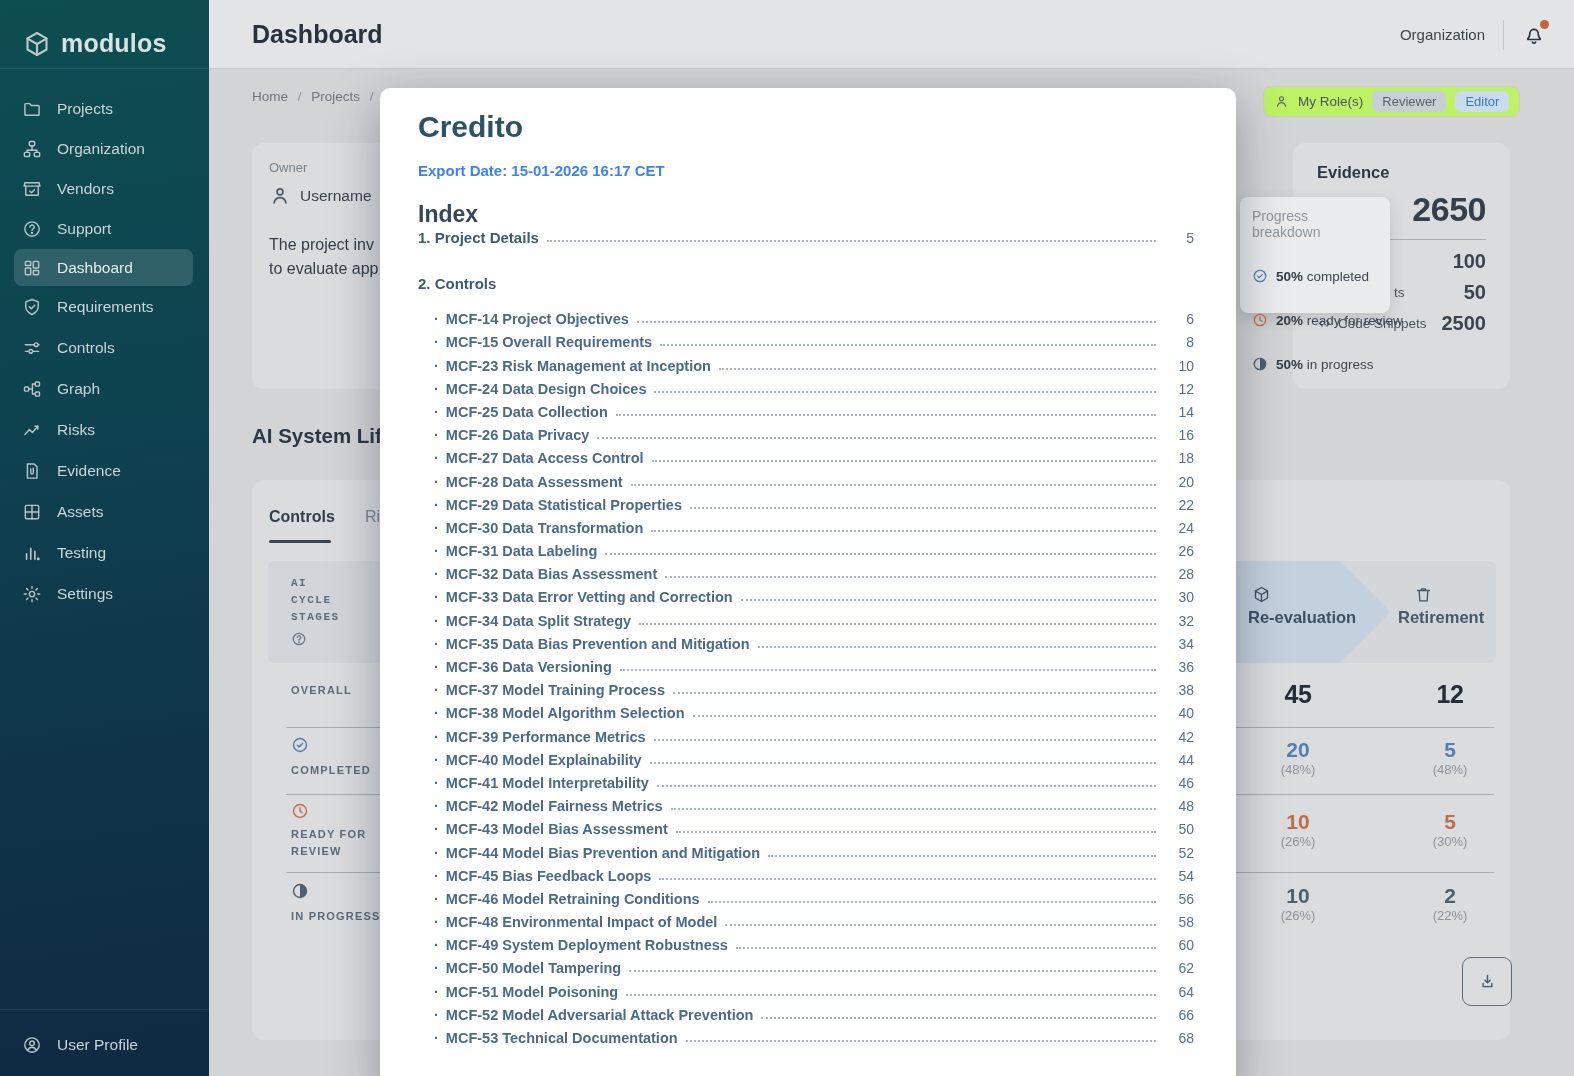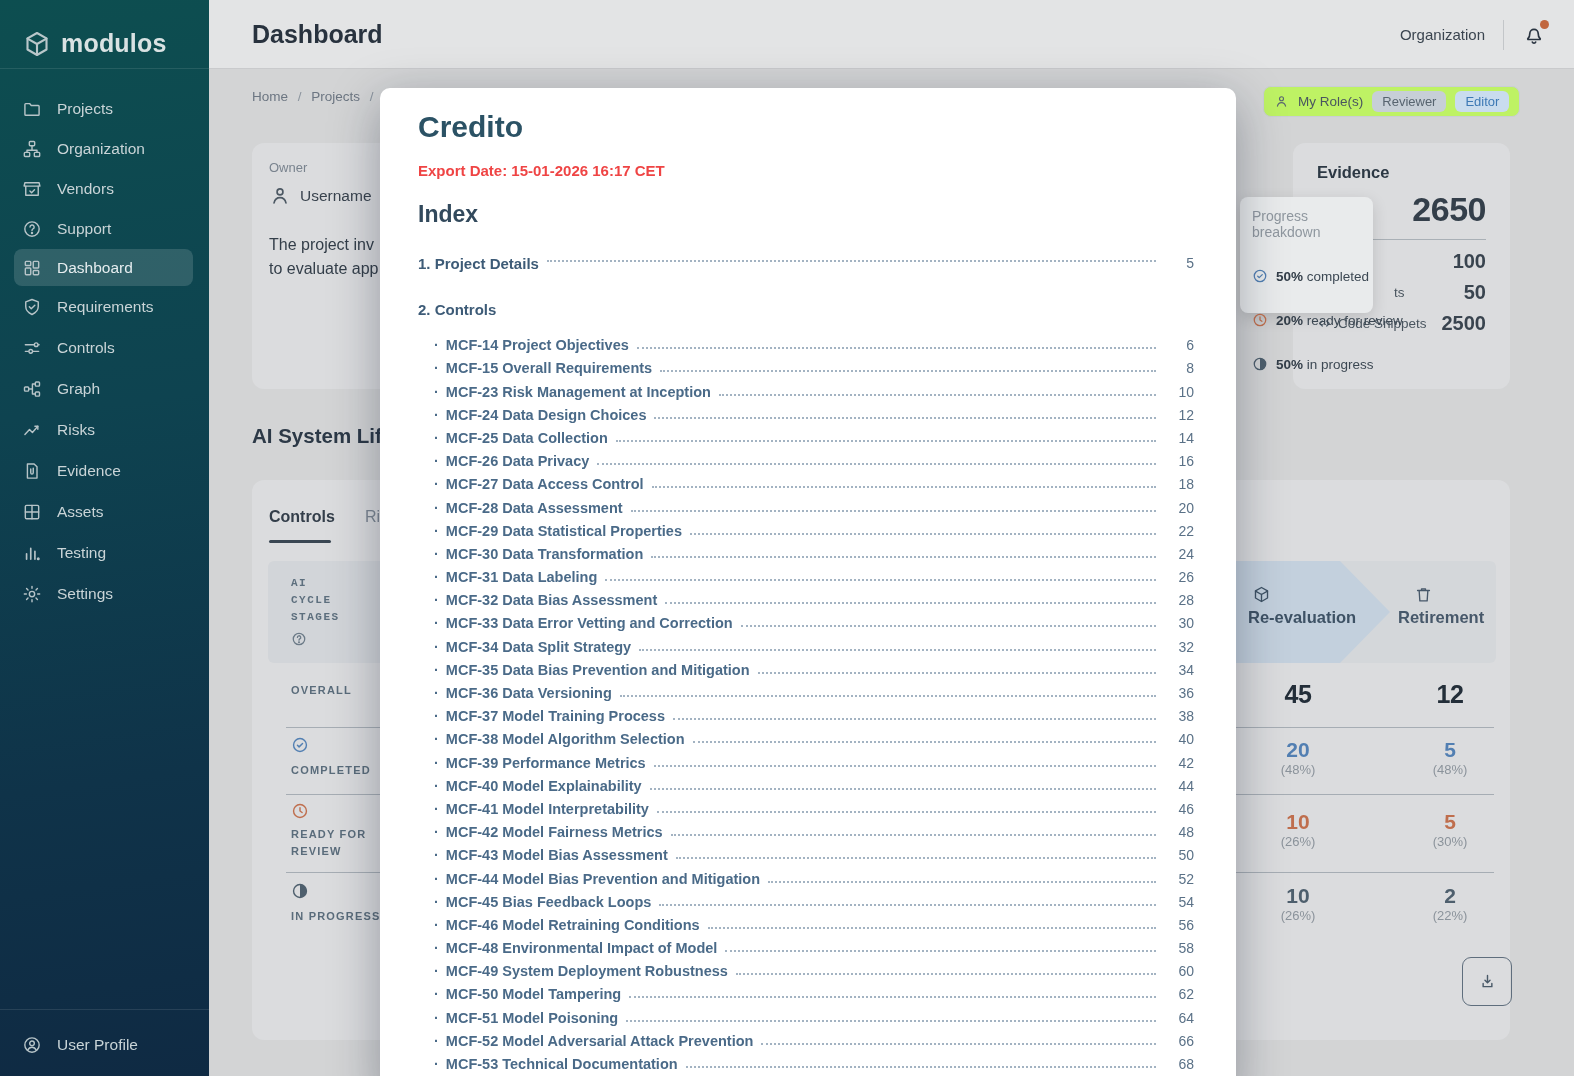--- a/index.html
+++ b/index.html
@@ -61,21 +61,21 @@
   .evidence-card { left:1084px; top:74px; width:217px; height:246px; padding:20px 24px 0 24px; }
   .ev-title { font-size:16.5px; font-weight:bold; color:#2c3844; }
   .ev-total { text-align:right; font-size:34px; font-weight:bold; color:#343f4a; letter-spacing:-.5px; margin-top:8px; }
   .ev-divider { height:1px; background:#a9b0b6; margin-top:10px; }
   .ev-row { display:flex; align-items:center; height:31px; font-size:13.5px; color:#49555f; }
   .ev-row .ev-val { margin-left:auto; font-size:20px; font-weight:bold; color:#39444f; }
   .ev-row .icon { width:15px; height:15px; color:#4b5c6b; margin-right:6px; }
   .ev-rows { margin-top:6px; }
   .ev-frag { margin-left:77px; }
 
-  .tooltip { position:absolute; left:1031px; top:128px; width:133px; height:116px; background:#e9ebec;
+  .tooltip { position:absolute; left:1031px; top:128px; width:150px; height:116px; background:#e9ebec;
              border-radius:8px; box-shadow:0 5px 16px rgba(0,0,0,.14); padding:11px 10px 0 12px; z-index:30; }
   .tt-title { font-size:14px; color:#8f979f; }
   .tt-row { display:flex; align-items:center; gap:8px; margin-top:28px; font-size:13.5px; color:#3c4853; white-space:nowrap; }
   .tt-row .icon { width:16px; height:16px; flex:0 0 16px; }
   .tt-pct { font-weight:bold; color:#323d48; }
 
   .section-heading { position:absolute; left:43px; top:355px; font-size:20.5px; font-weight:bold; color:#2c3947; }
 
   .life-card { left:43px; top:411px; width:1258px; height:560px; }
   .tab { position:absolute; top:28px; font-size:16px; cursor:pointer; }
@@ -94,27 +94,27 @@
   .cellpct { position:absolute; width:120px; text-align:center; font-size:13px; color:#8b939b; }
   .dl-btn { position:absolute; left:1210px; top:477px; width:50px; height:49px; border:1px solid #5f6e7d;
             border-radius:9px; background:transparent; display:flex; align-items:center; justify-content:center;
             color:#4a5a68; cursor:pointer; }
   .dl-btn .icon { width:19px; height:19px; }
 
   
   .modal { position:absolute; left:380px; top:88px; width:856px; height:1010px; background:#ffffff;
            border-radius:10px; box-shadow:0 14px 50px rgba(15,23,42,.35); z-index:50; padding:22px 42px 0 38px; }
   .m-title { font-size:30px; font-weight:bold; color:#2b5265; }
-  .m-export { margin-top:18px; font-size:15px; font-weight:bold; color:#ef4444; }
+  .m-export { margin-top:18px; font-size:15px; font-weight:bold; color:#3b82f6; }
   .m-index { margin-top:22px; font-size:23px; font-weight:bold; color:#32495c; }
   .toc-row { display:flex; align-items:flex-end; height:23.2px; }
   .toc-label { font-size:14.5px; font-weight:bold; color:#4a6a88; white-space:nowrap; }
   .leader { flex:1; border-bottom:2px dotted #a3b3c2; margin:0 8px 4px 8px; }
   .toc-page { width:30px; text-align:right; font-size:14px; color:#5a7187; }
-  .toc-sec1 { margin-top:26px; height:18px;align-items:center; }
+  .toc-sec1 { height:18px; }
   .toc-sec1 .toc-label { font-size:15px; color:#3d5b77; }
   .sec2-title { margin-top:29px; font-size:15px; font-weight:bold; color:#3d5b77; }
   .toc-items { margin-top:12px; }
   .toc-items .toc-row { padding-left:16px; }
   .toc-items .toc-label::before { content:"·"; margin-right:7px; color:#4a6a88; }
 
   .icon svg { width:100%; height:100%; display:block; }
 </style>
 </head>
 <body>

